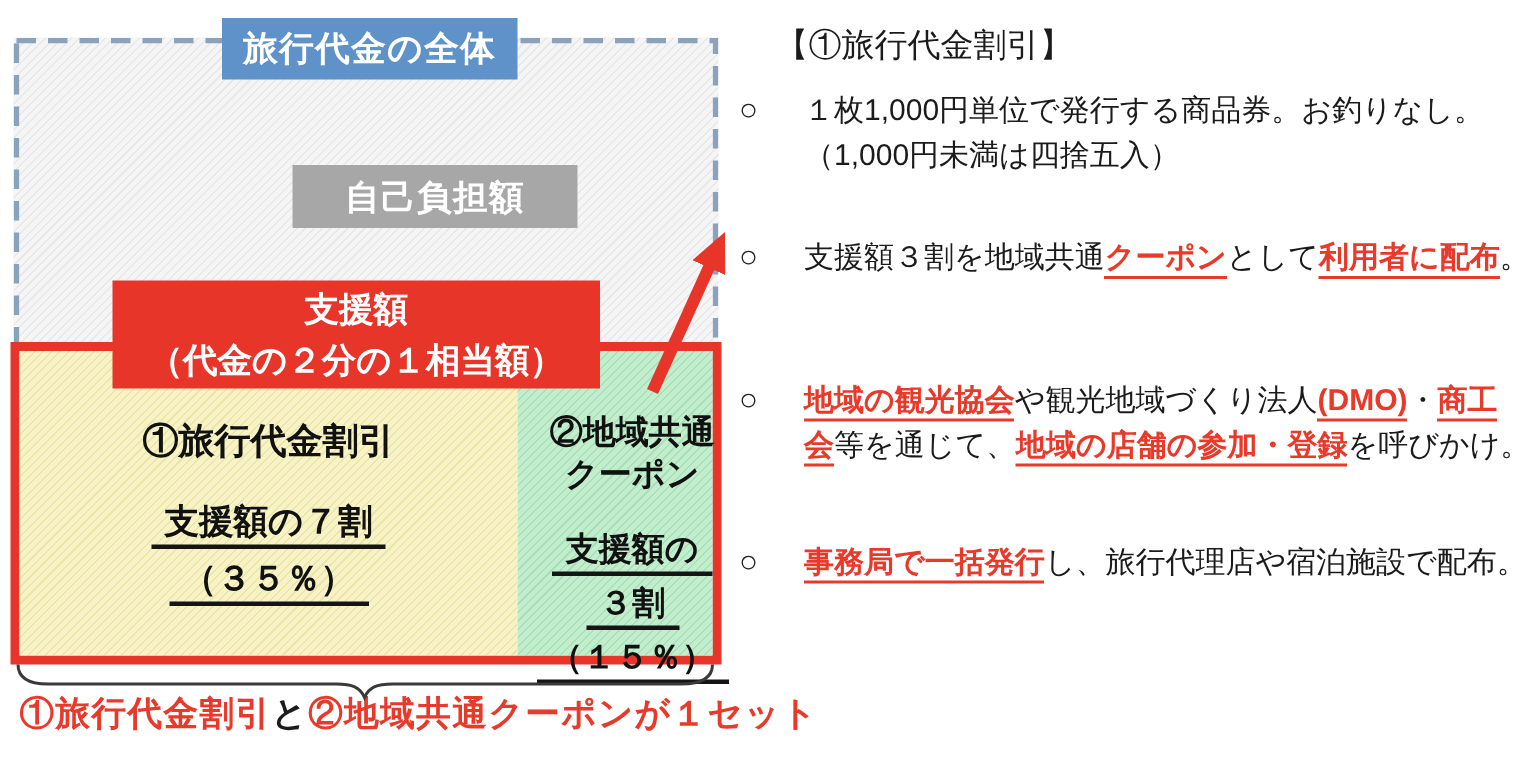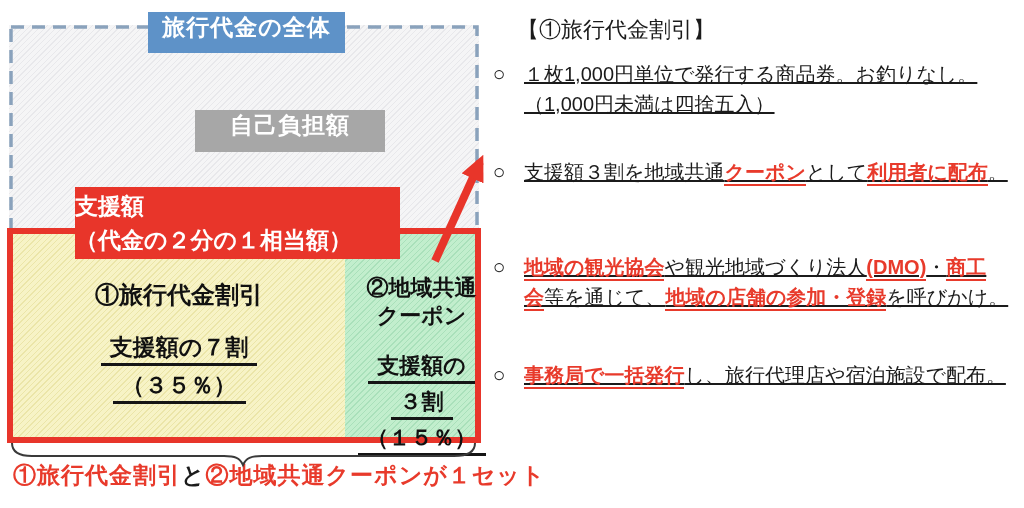--- a/index.html
+++ b/index.html
@@ -14,21 +14,21 @@
   
   .hatch-area{
     position:absolute;left:9px;top:25px;width:470px;height:207px;z-index:1;
     background:repeating-linear-gradient(135deg,#f5f5f6 0 3px,#e8e8eb 3px 4px);
   }
   .svg-layer{position:absolute;left:0;top:0;width:1024px;height:508px;pointer-events:none;}
   .svg-bg{z-index:2;}
   .svg-fg{z-index:6;}
 
   .tag{
-    position:absolute;display:flex;justify-content:center;
+    position:absolute;display:flex;align-items:center;justify-content:center;
     color:#ffffff;font-weight:700;z-index:3;letter-spacing:1px;
   }
   .blue-label{left:148px;top:12px;width:197px;height:41px;background:var(--blue);font-size:23px;}
   .gray-label{left:155px;top:110px;width:190px;height:42px;background:var(--gray);font-size:23px;margin-left:40px;}
   .red-label{
     left:75px;top:187px;width:325px;height:72px;background:var(--red);
     flex-direction:column;font-size:23px;line-height:34px;z-index:5;letter-spacing:0;
   }
 
   .red-box{
@@ -51,21 +51,21 @@
     position:absolute;left:13px;top:460px;z-index:4;font-size:23px;font-weight:700;
     white-space:nowrap;letter-spacing:1px;
   }
 
   
   .panel-heading{position:absolute;left:517px;top:15px;font-size:22px;z-index:3;white-space:nowrap;}
   .bullet{position:absolute;left:486px;display:flex;z-index:3;}
   .bullet .marker{
     width:26px;text-align:center;font-size:21px;line-height:30px;color:#222;flex:0 0 26px;
   }
-  .bullet .btext{margin-left:12px;font-size:20px;line-height:30px;text-decoration:underline;}
+  .bullet .btext{margin-left:24px;font-size:20px;line-height:30px;}
   .bline{white-space:nowrap;height:30px;}
   .b1{top:59px;} .b2{top:157px;} .b3{top:252px;} .b4{top:360px;}
 
   .seg-black{color:var(--text);}
   .seg-red{color:var(--red-text);font-weight:700;border-bottom:2px solid var(--red-text);padding-bottom:1px;}
   .seg-redplain{color:var(--red-text);}
 </style>
 </head>
 <body>
 

